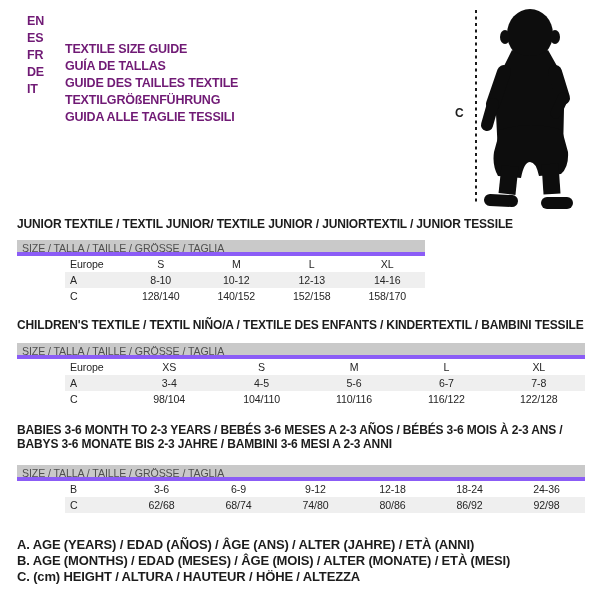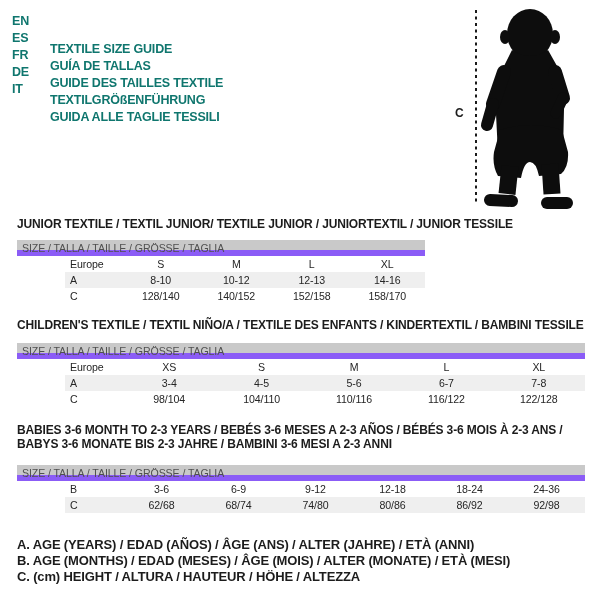--- a/index.html
+++ b/index.html
@@ -3,37 +3,37 @@
 <meta charset="utf-8">
 <style>
   html,body{margin:0;padding:0;}
   body{
     width:600px;height:600px;position:relative;background:#ffffff;
     font-family:"Liberation Sans", sans-serif;color:#262626;overflow:hidden;
   }
   .abs{position:absolute;}
 
   
-  .lang-block{left:12px;top:13px;font-weight:700;font-size:12.5px;letter-spacing:-0.2px;color:#0f766e;}
+  .lang-block{left:27px;top:13px;font-weight:700;font-size:12.5px;letter-spacing:-0.2px;color:#701a75;}
   .lang-row{display:flex;height:17px;line-height:17px;}
   .lang-code{width:38px;}
   .lang-label{white-space:nowrap;margin-top:28px;}
 
   
   .figure-svg{left:450px;top:4px;}
   .c-label{left:455px;top:106px;font-weight:700;font-size:12px;color:#1c1c1c;}
 
   
   .sec-title{left:17px;font-weight:700;font-size:12px;letter-spacing:-0.15px;color:#1c1c1c;white-space:nowrap;}
   .sec-title.two-line{line-height:14px;}
 
   
   .tbl{left:17px;font-size:10.6px;letter-spacing:-0.1px;}
   .tbl-bar{height:16px;line-height:16px;background:#c9c9c9;color:#4f4f4f;
-           padding-left:5px;border-bottom:6px solid #8b5cf6;box-sizing:border-box;}
+           padding-left:5px;border-bottom:4px solid #8b5cf6;box-sizing:border-box;}
   .tbl-row{display:grid;height:16px;line-height:16px;margin-left:48px;}
   .tbl-row.shaded{background:#efefef;}
   .cell{text-align:center;overflow:hidden;}
   .cell.lbl{text-align:left;padding-left:5px;}
   .tbl-junior{width:408px;}
   .tbl-junior .tbl-row{grid-template-columns:58px repeat(4,1fr);}
   .tbl-wide{width:568px;}
   .tbl-children .tbl-row{grid-template-columns:58px repeat(5,1fr);}
   .tbl-babies .tbl-row{grid-template-columns:58px repeat(6,1fr);}
 

